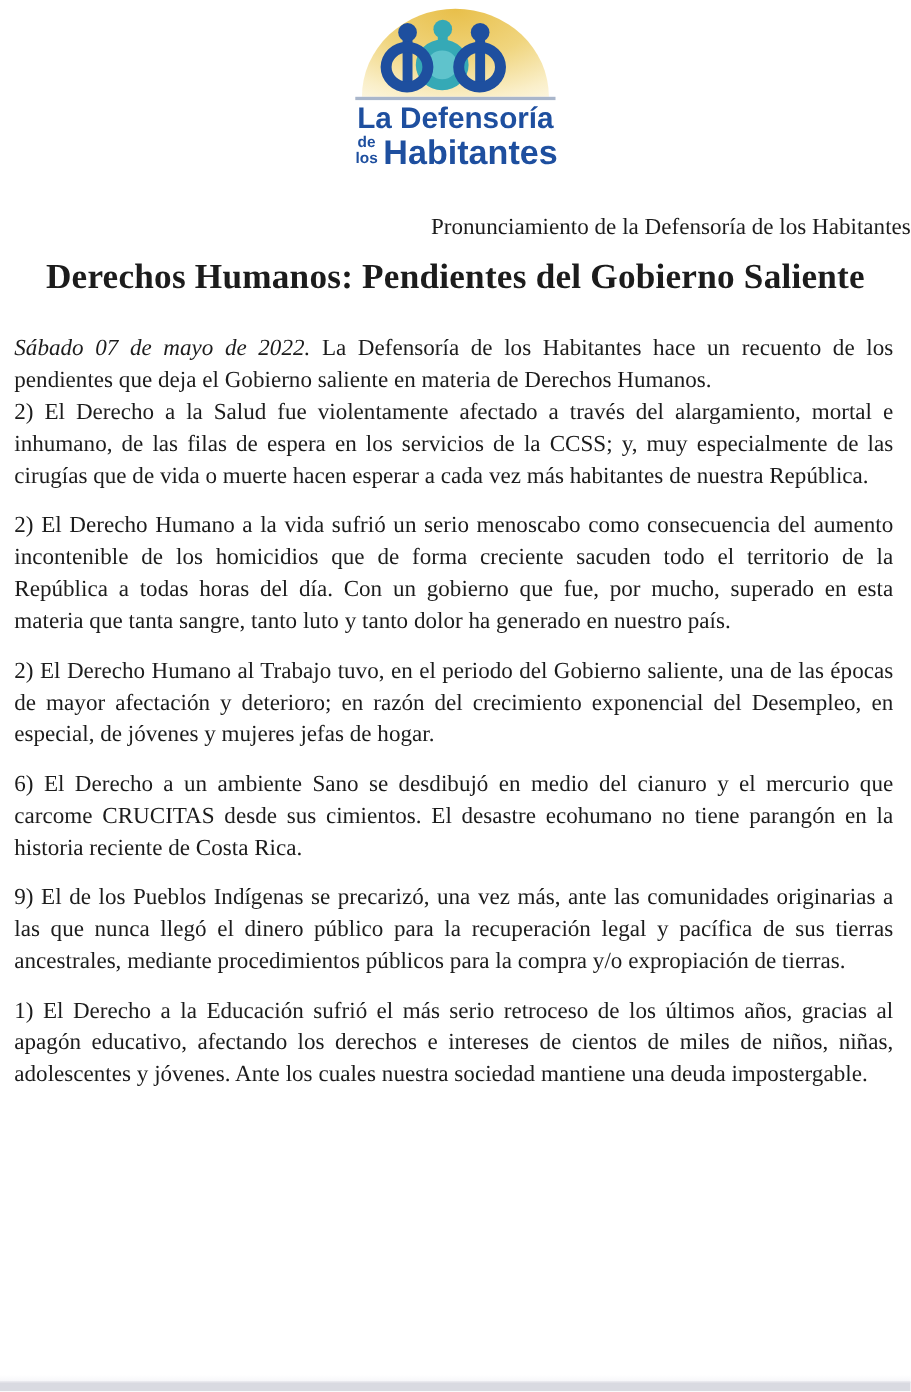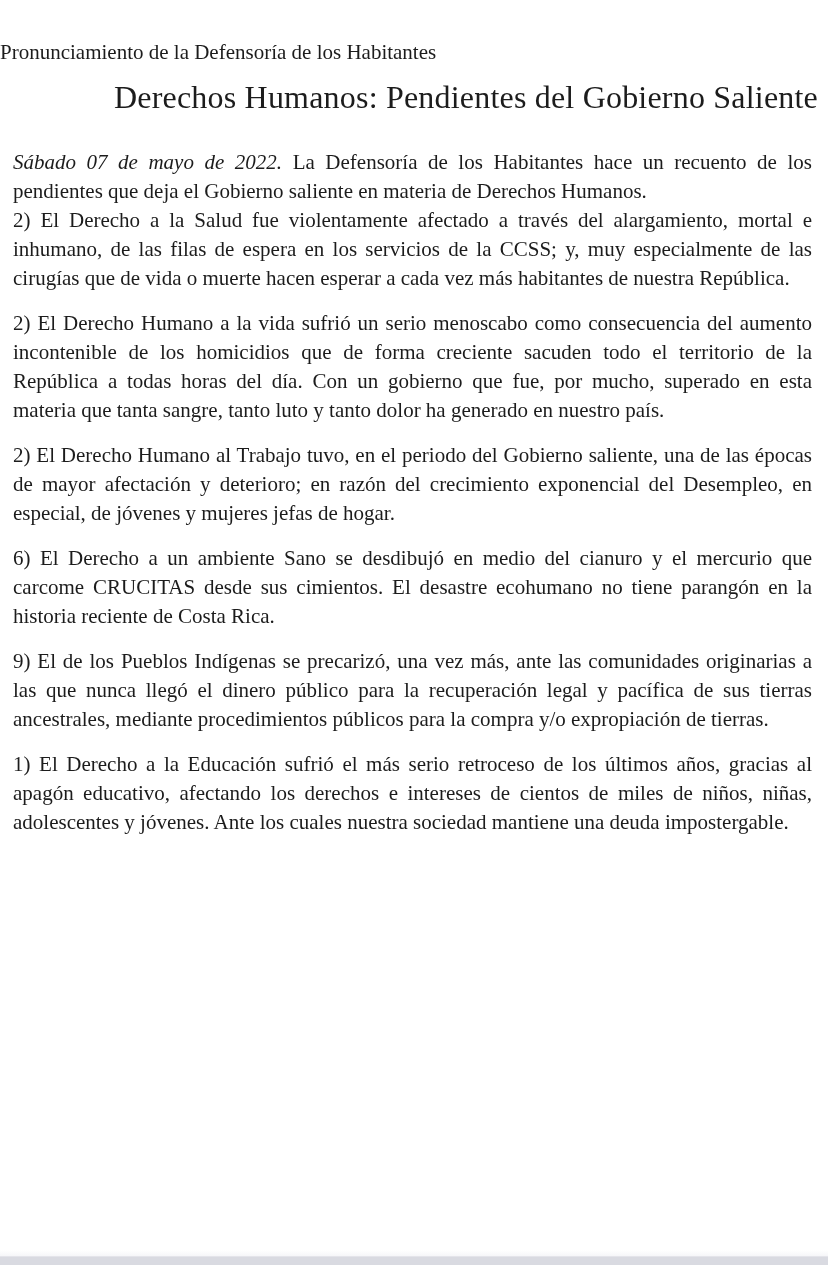--- a/index.html
+++ b/index.html
@@ -55,30 +55,30 @@
     line-height: 1;
   }
   .logo-line1 { font-size: 27px; letter-spacing: 0px; }
   .logo-line2 { display: flex; justify-content: center; align-items: flex-end; margin-top: 1px; }
   .logo-line2 .small { font-size: 14px; padding-bottom: 4px; margin-right: 3px; }
   .logo-line2 .big   { font-size: 31px; }
 
   
   .kicker {
     margin-top: 40px;
-    text-align: left;
+    text-align: right;
     font-size: 21px;
     font-weight: normal;
   }
   .headline {
     margin-top: 14px;
     padding: 0 10px;
-    text-align: right;
+    text-align: center;
     font-size: 32px;
-    font-weight: normal;
+    font-weight: bold;
     letter-spacing: 0.2px;
     white-space: nowrap;
   }
 
   
   .doc-body {
     padding: 0 16px 0 13px;
     margin-top: 32px;
   }
   .para {
@@ -96,20 +96,44 @@
     left: 0; right: 0; bottom: 0;
   }
   .bottom-fade { height: 6px; background: linear-gradient(to bottom, #ffffff, #f6f6f9); }
   .bottom-bar  { height: 9px; background: #d9dae1; border-top: 1px solid #e4e4ea; }
 </style>
 </head>
 <body>
 
 <div class="page">
 
+  <div class="logo-wrap">
+    <div class="dome">
+
+      <div class="person-bar" style="left:68.5px; top:20px; background:#35a9b6;"></div>
+      <div class="person-head" style="left:64.5px; top:10px; background:#35a9b6;"></div>
+      <div class="person-ring" style="left:49px; top:28px; border-color:#35a9b6; background:#5fc3cc;"></div>
+
+      <div class="person-bar" style="left:36.5px; top:22px; background:#1e4f9f;"></div>
+      <div class="person-head" style="left:32.5px; top:13px; background:#1e4f9f;"></div>
+      <div class="person-ring" style="left:17px; top:30px; border-color:#1e4f9f;"></div>
+
+      <div class="person-bar" style="left:102.5px; top:22px; background:#1e4f9f;"></div>
+      <div class="person-head" style="left:98.5px; top:13px; background:#1e4f9f;"></div>
+      <div class="person-ring" style="left:83px; top:30px; border-color:#1e4f9f;"></div>
+    </div>
+    <div class="base-line"></div>
+    <div class="logo-text" style="color:#1e4f9f;">
+      <div class="logo-line1">La Defensoría</div>
+      <div class="logo-line2">
+        <span class="small">de los</span>
+        <span class="big">Habitantes</span>
+      </div>
+    </div>
+  </div>
 
   <div class="kicker">Pronunciamiento de la Defensoría de los Habitantes</div>
 
   <h1 class="headline">Derechos Humanos: Pendientes del Gobierno Saliente</h1>
 
   <div class="doc-body">
     <p class="para">
       <em class="date-lead">Sábado 07 de mayo de 2022.</em><span> La Defensoría de los Habitantes hace un recuento de los pendientes que deja el Gobierno saliente en materia de Derechos Humanos.</span>
     </p>
     <div>

